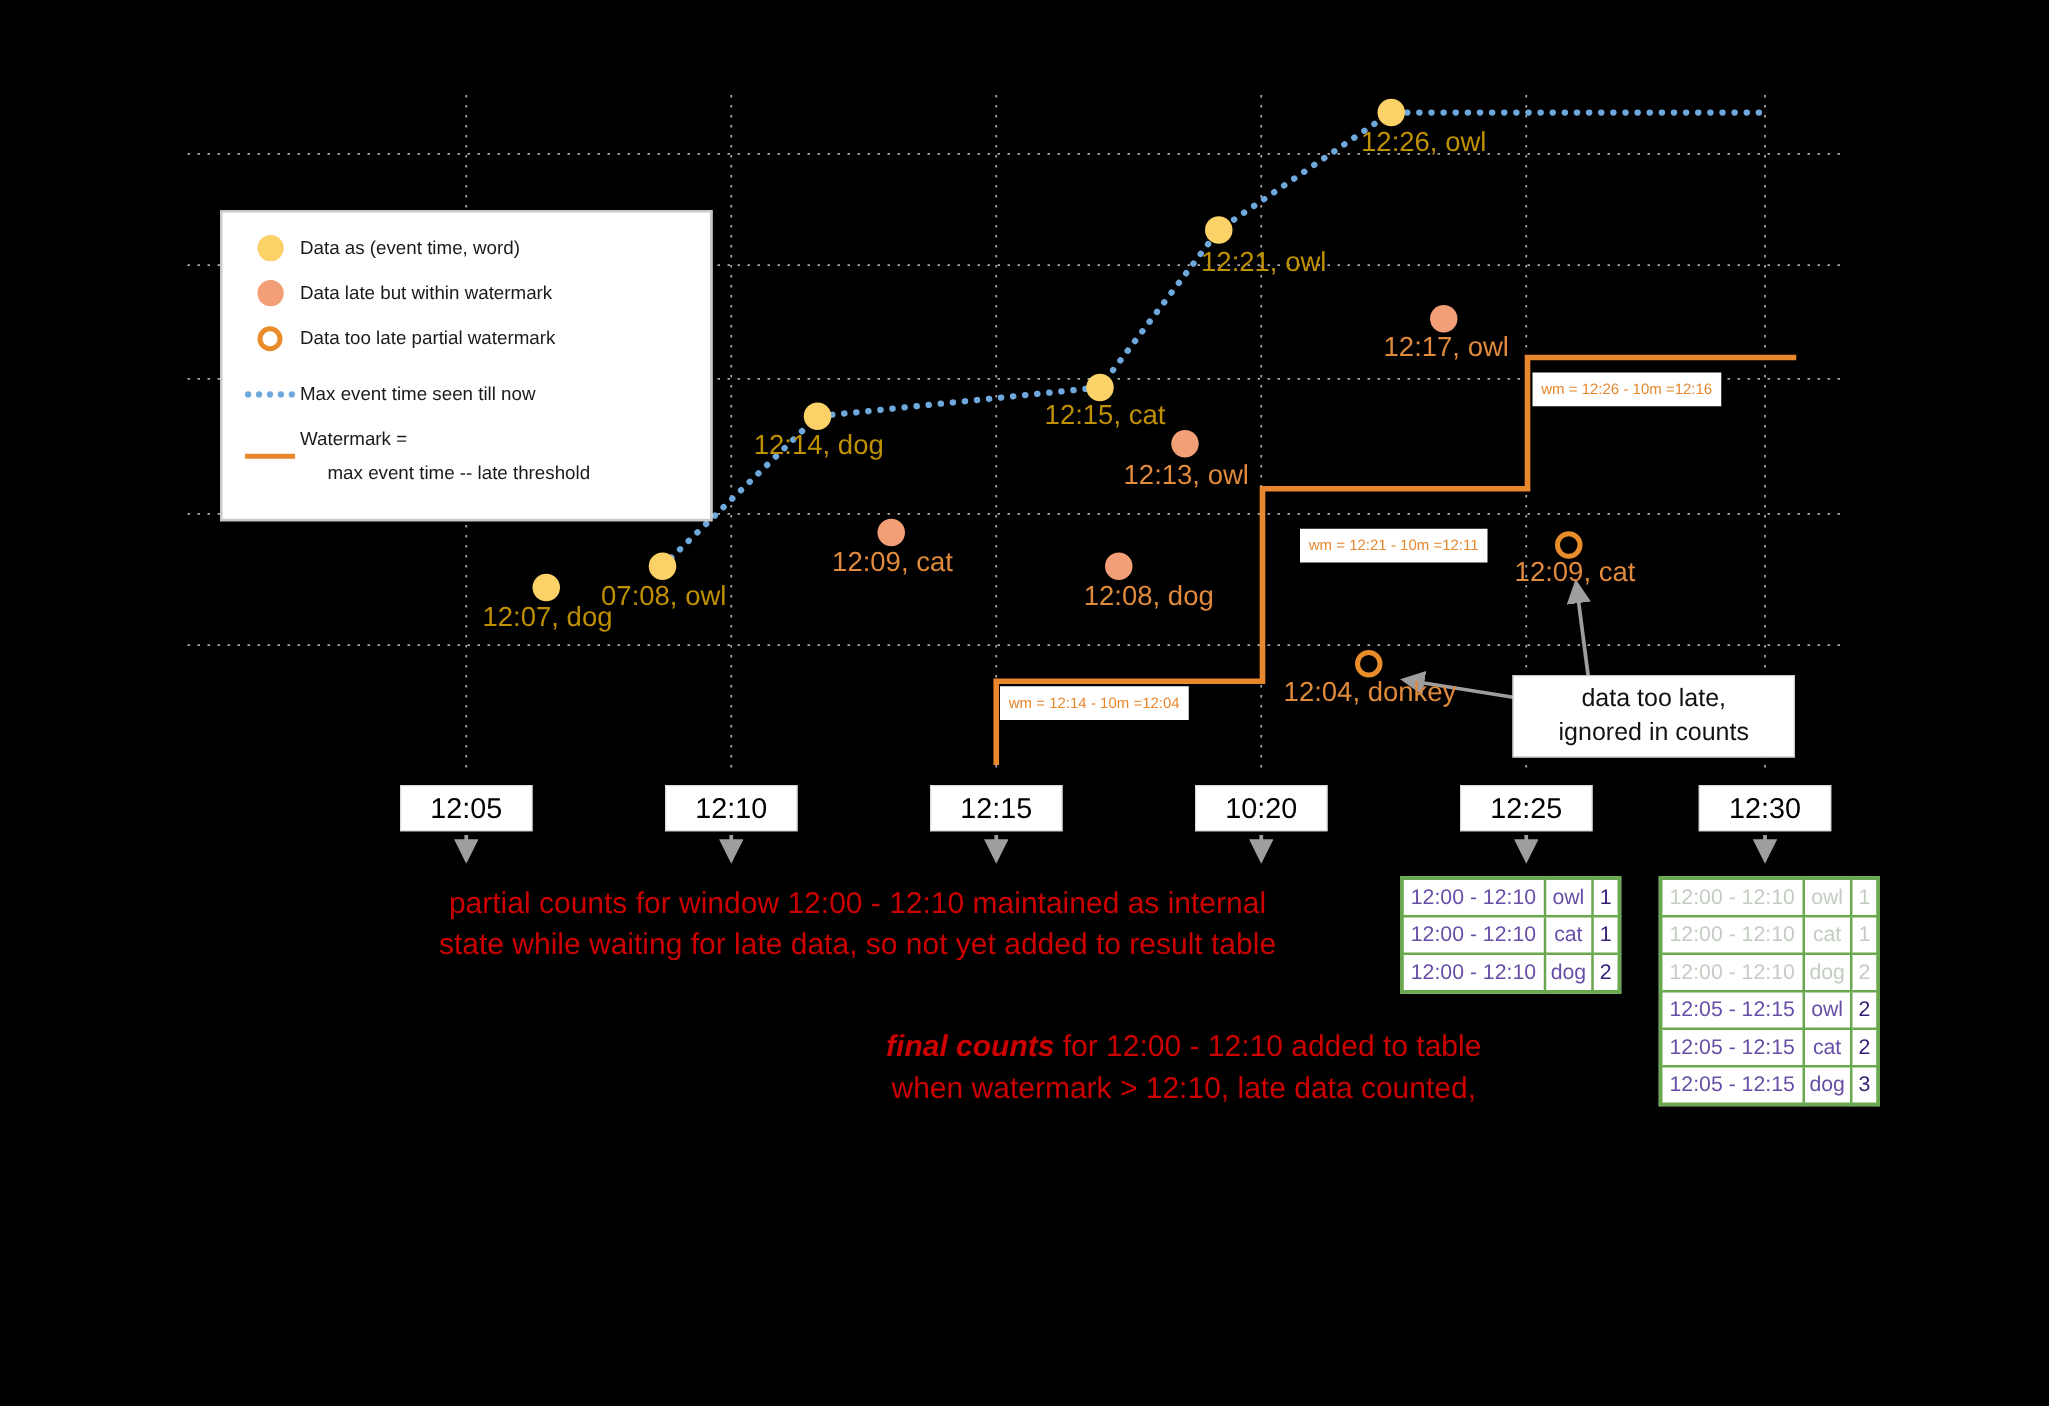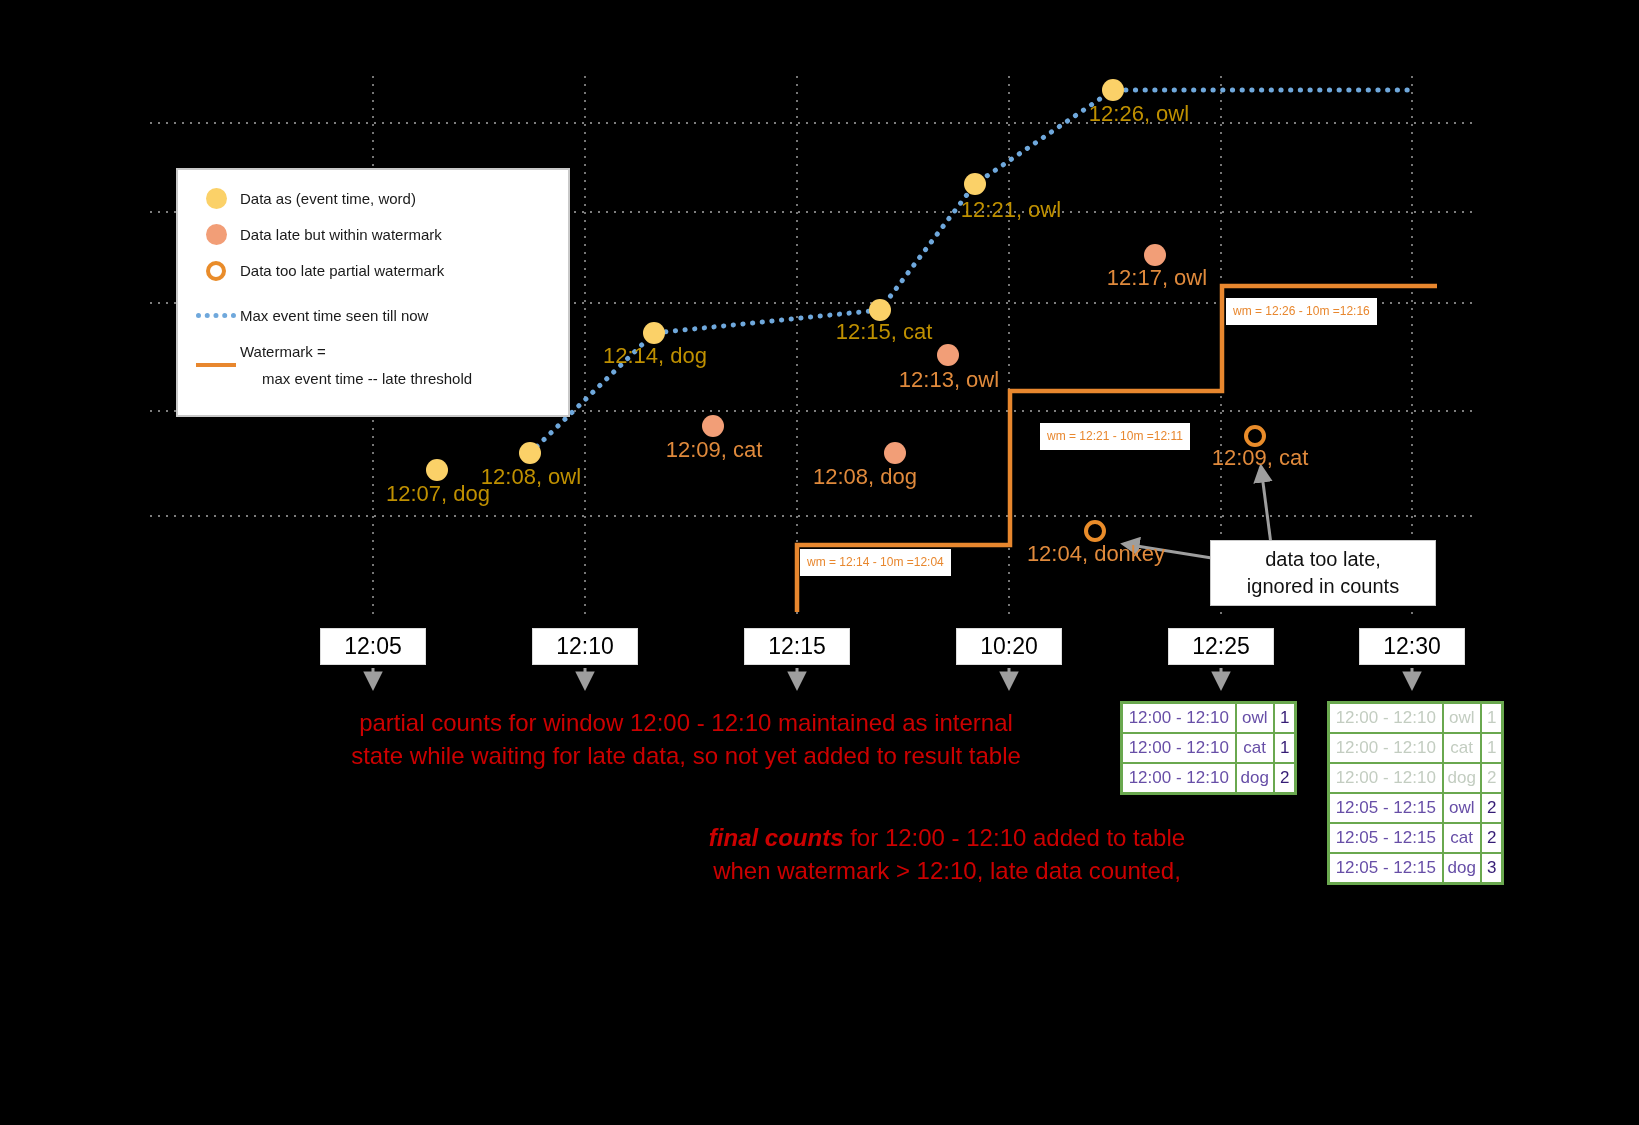--- a/index.html
+++ b/index.html
@@ -105,32 +105,32 @@
   <div class="wm-label" style="left:1014px; top:423px;margin-left:26px;">wm = 12:21 - 10m =12:11</div>
   <div class="wm-label" style="left:1226px; top:298px;">wm = 12:26 - 10m =12:16</div>
 
   <div class="pt on-time" style="left:426px; top:459px;"></div>
   <div class="pt on-time" style="left:519px; top:442px;"></div>
   <div class="pt on-time" style="left:643px; top:322px;"></div>
   <div class="pt on-time" style="left:869px; top:299px;"></div>
   <div class="pt on-time" style="left:964px; top:173px;"></div>
   <div class="pt on-time" style="left:1102px; top:79px;"></div>
   <div class="pt-label on-time" style="left:368px; top:484px;">12:07, dog</div>
-  <div class="pt-label on-time" style="left:461px; top:467px;">12:08, owl</div>
+  <div class="pt-label on-time" style="left:461px; top:467px;">07:08, owl</div>
   <div class="pt-label on-time" style="left:585px; top:346px;">12:14, dog</div>
   <div class="pt-label on-time" style="left:814px; top:322px;">12:15, cat</div>
   <div class="pt-label on-time" style="left:941px; top:200px;">12:21, owl</div>
   <div class="pt-label on-time" style="left:1069px; top:104px;">12:26, owl</div>
 
   <div class="pt late" style="left:702px; top:415px;"></div>
   <div class="pt late" style="left:884px; top:442px;"></div>
   <div class="pt late" style="left:937px; top:344px;"></div>
   <div class="pt late" style="left:1144px; top:244px;"></div>
   <div class="pt-label late" style="left:644px; top:440px;">12:09, cat</div>
-  <div class="pt-label late" style="left:795px; top:467px;">12:08, dog</div>
+  <div class="pt-label late" style="left:849px; top:467px;">12:08, dog</div>
   <div class="pt-label late" style="left:879px; top:370px;">12:13, owl</div>
   <div class="pt-label late" style="left:1087px; top:268px;">12:17, owl</div>
 
   <div class="pt too-late" style="left:1084px; top:520px;"></div>
   <div class="pt too-late" style="left:1244px; top:425px;"></div>
   <div class="pt-label late" style="left:1026px; top:544px;">12:04, donkey</div>
   <div class="pt-label late" style="left:1190px; top:448px;">12:09, cat</div>
 
   <div class="too-late-box">
     <div>data too late,</div>

